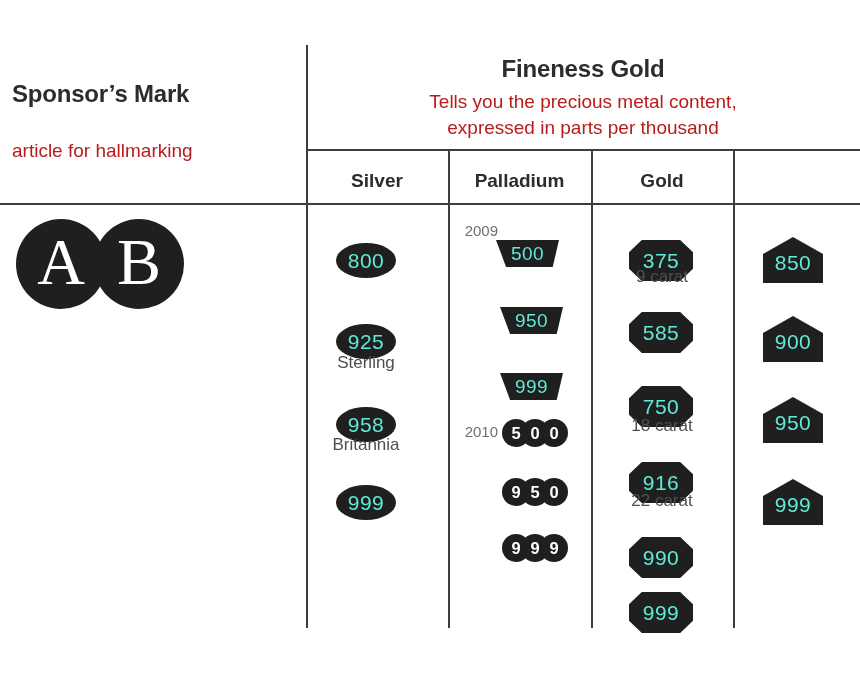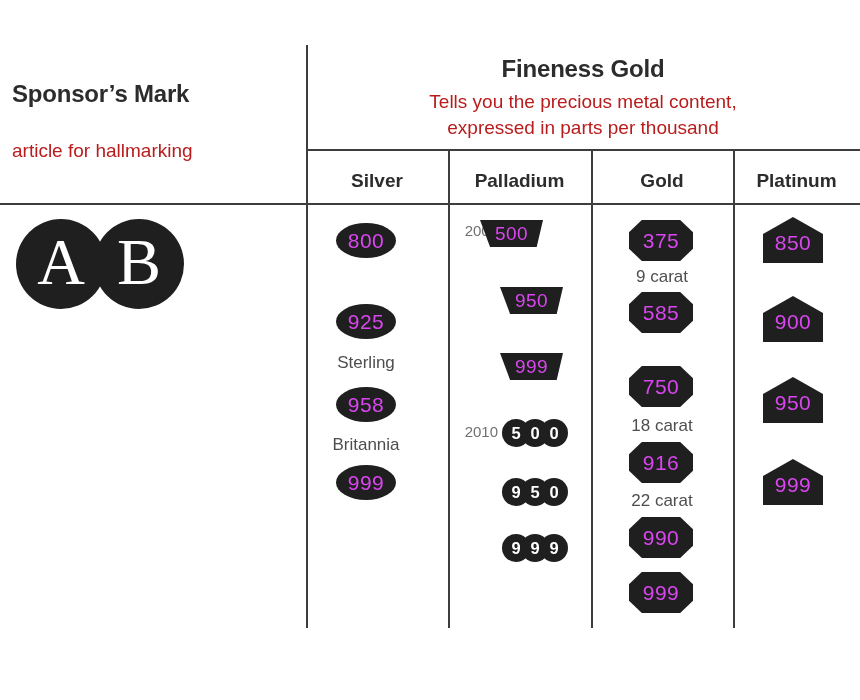--- a/index.html
+++ b/index.html
@@ -6,23 +6,23 @@
   .stage{
     position:relative;width:860px;height:700px;background:#ffffff;overflow:hidden;
     font-family:"Liberation Sans","DejaVu Sans",sans-serif;color:#2c2c2c;
   }
   .line{position:absolute;background:#3d3d3d;}
   .title{position:absolute;font-weight:700;font-size:24px;letter-spacing:-0.2px;color:#2c2c2c;}
   .sub{position:absolute;font-size:19px;color:#b91c1c;}
   .centered{text-align:center;}
   .colhead{position:absolute;top:170px;font-weight:700;font-size:19px;text-align:center;color:#2c2c2c;}
   .mark{
-    position:absolute;background:#1f1f1f;color:#d946ef;
+    position:absolute;background:#1f1f1f;color:#5eead4;
     display:flex;align-items:center;justify-content:center;
-    font-size:21px;letter-spacing:0.5px;
+    font-size:21px;letter-spacing:0.5px;margin-top:20px;
   }
   .oval{width:60px;height:35px;border-radius:50%;}
   .oct{width:64px;height:41px;clip-path:polygon(20% 0,80% 0,100% 30%,100% 70%,80% 100%,20% 100%,0 70%,0 30%);}
   .house{width:60px;height:46px;clip-path:polygon(50% 0,100% 37%,100% 100%,0 100%,0 37%);padding-top:6px;box-sizing:border-box;}
   .trap{width:63px;height:27px;clip-path:polygon(0 0,100% 0,90% 100%,16% 100%);font-size:19px;}
   .tri{position:absolute;display:flex;}
   .tri span{
     width:28px;height:28px;border-radius:50%;background:#1f1f1f;color:#fff;
     display:flex;align-items:center;justify-content:center;
     font-size:16.5px;font-weight:700;margin-left:-9px;
@@ -59,31 +59,30 @@
     <span>B</span>
   </div>
 
   <div class="title centered" style="left:306px;top:55px;width:554px;">Fineness Gold</div>
   <div class="sub centered" style="left:306px;top:91px;width:554px;">Tells you the precious metal content,</div>
   <div class="sub centered" style="left:306px;top:117px;width:554px;">expressed in parts per thousand</div>
 
   <div class="colhead" style="left:306px;width:142px;">Silver</div>
   <div class="colhead" style="left:448px;width:143px;">Palladium</div>
   <div class="colhead" style="left:591px;width:142px;">Gold</div>
-  <div class="colhead" style="left:733px;width:127px;">Platinum</div>
 
   <div class="mark oval" style="left:336px;top:223px;">800</div>
   <div class="mark oval" style="left:336px;top:304px;">925</div>
   <div class="caption" style="left:296px;top:353px;width:140px;">Sterling</div>
   <div class="mark oval" style="left:336px;top:387px;">958</div>
   <div class="caption" style="left:296px;top:435px;width:140px;">Britannia</div>
   <div class="mark oval" style="left:336px;top:465px;">999</div>
 
   <div class="year" style="left:458px;top:222px;">2009</div>
-  <div class="mark trap" style="left:480px;top:220px;">500</div>
+  <div class="mark trap" style="left:496px;top:220px;">500</div>
   <div class="mark trap" style="left:500px;top:287px;">950</div>
   <div class="mark trap" style="left:500px;top:353px;">999</div>
 
   <div class="year" style="left:458px;top:423px;">2010</div>
   <div class="tri" style="left:502px;top:419px;">
     <span>5</span>
     <span>0</span>
     <span>0</span>
   </div>
   <div class="tri" style="left:502px;top:478px;">

